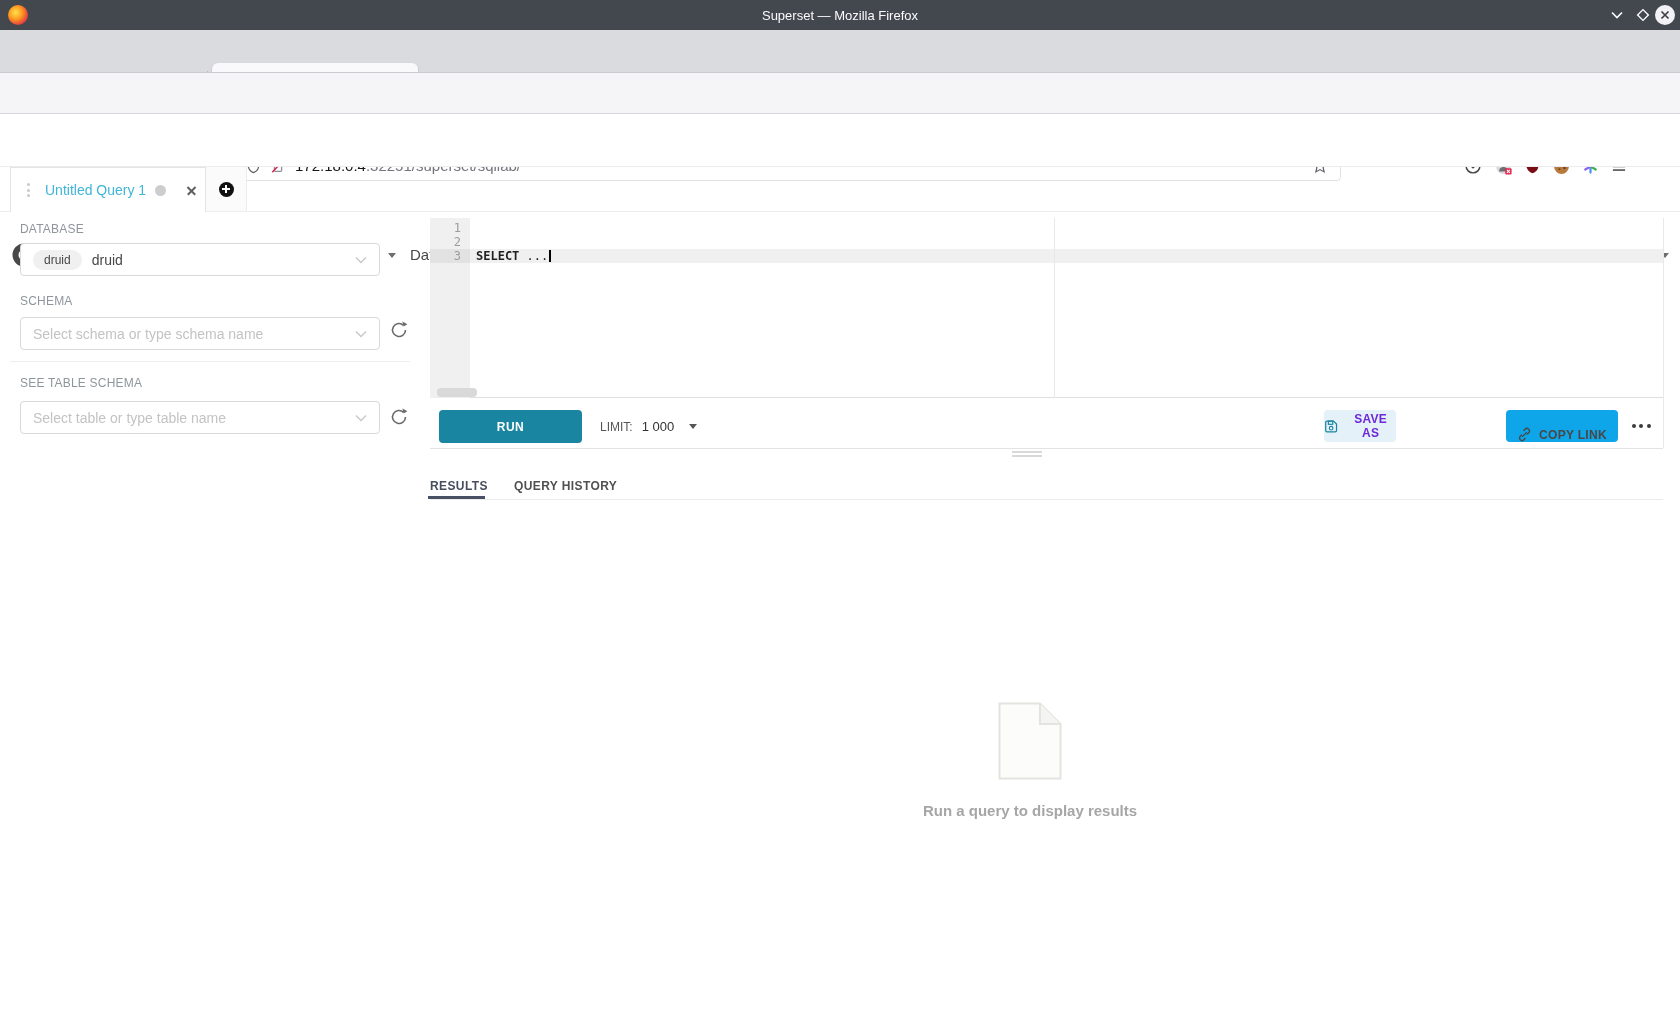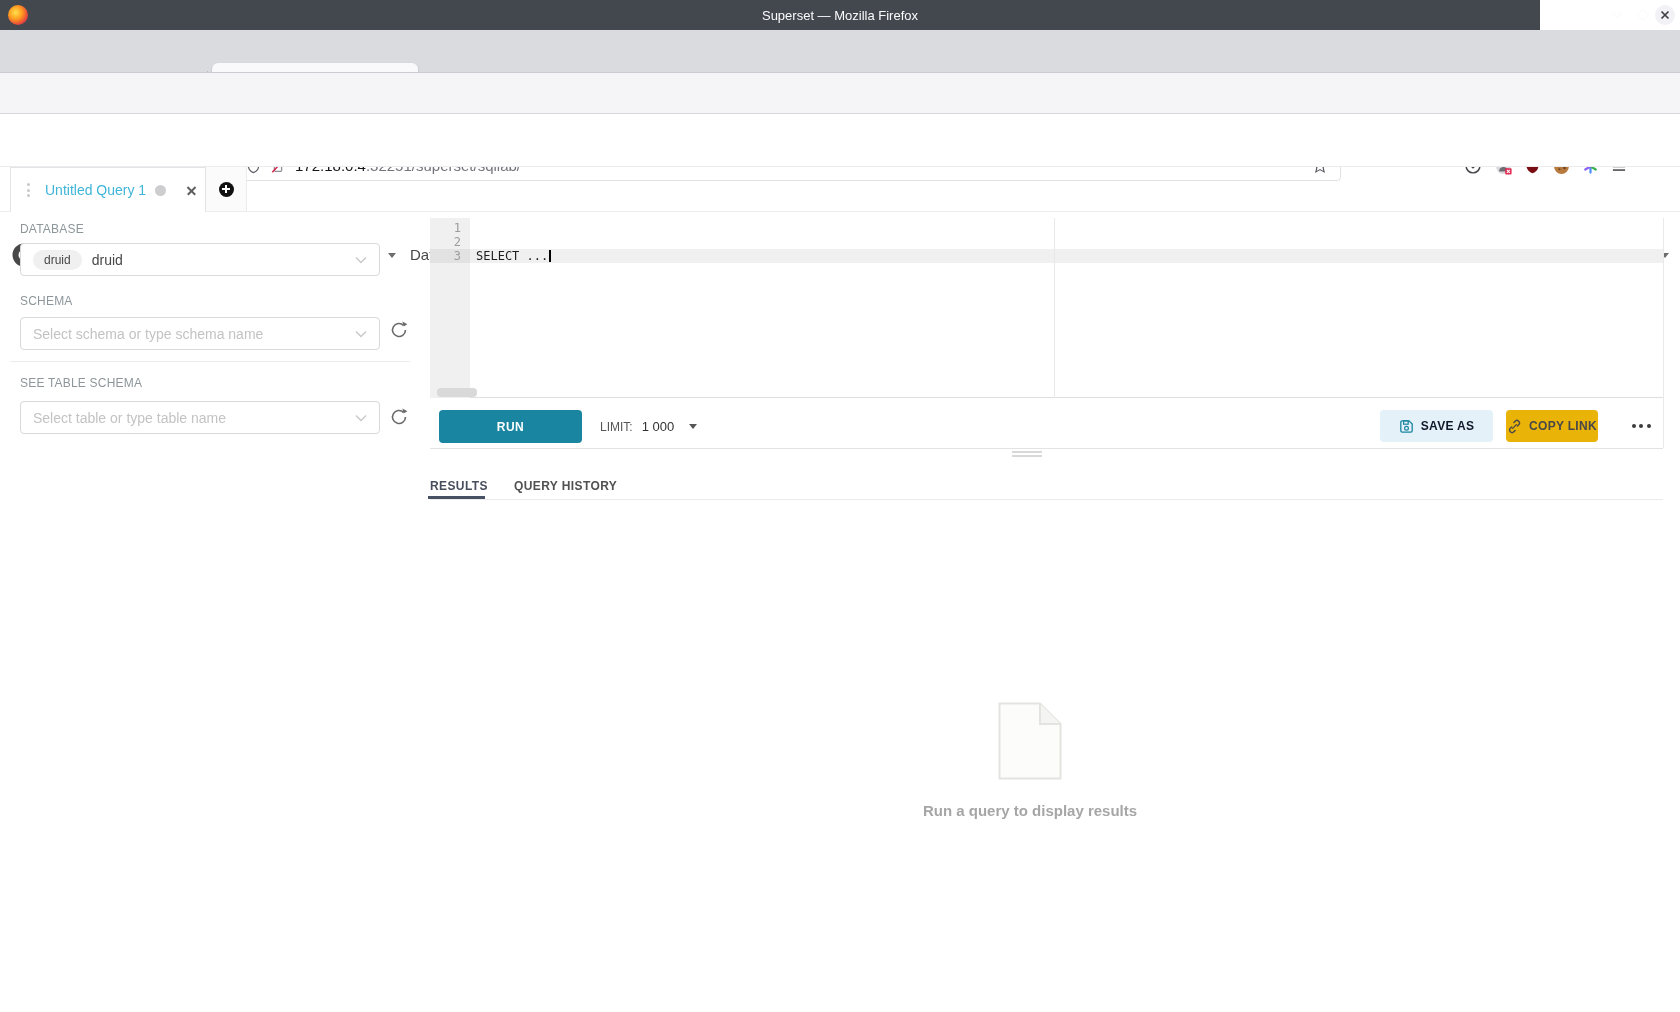--- a/index.html
+++ b/index.html
@@ -2,21 +2,21 @@
 <html><head>
 <meta charset="utf-8">
 <style>
   * { margin:0; padding:0; box-sizing:border-box; }
   html,body { width:1680px; height:1012px; overflow:hidden; }
   body { font-family:"Liberation Sans", sans-serif; background:#fff; position:relative; }
   .abs { position:absolute; }
   svg { display:block; }
 
   
-  #titlebar { left:0; top:0; width:1540px; height:30px; background:#43484e;text-decoration:underline; }
+  #titlebar { left:0; top:0; width:1680px; height:30px; background:#43484e;text-decoration:underline; }
   #ff-logo { left:8px; top:5px; width:20px; height:20px; border-radius:50%;
     background:radial-gradient(circle at 38% 38%, #ffe14d 0%, #ff9a1f 38%, #e8483c 68%, #a6217f 100%); }
   #win-title { left:0; top:0; width:1680px; height:30px; display:flex; align-items:center; justify-content:center;
     color:#fbfbfe; font-size:13px; }
   .winctl { top:0; height:30px; display:flex; align-items:center; }
 
   
   #tabstrip { left:0; top:30px; width:1680px; height:42px; background:#d9dbdf; }
   .btab { top:33px; height:36px; display:flex; align-items:center; gap:8px; padding:0 10px; }
   #btab1 { left:8px; width:197px; }
@@ -85,39 +85,39 @@
 
   
   #editor { left:430px; top:218px; width:1233px; height:180px; background:#fff; border-bottom:1px solid #dfdfe2;
     font-family:"DejaVu Sans Mono", monospace; font-size:12px; line-height:14px; }
   #gutter { position:absolute; left:0; top:0; width:40px; height:180px; background:#f0f0f1; }
   .gut-num { position:absolute; left:0; width:40px; height:14px; text-align:right; padding-right:9px; color:#9d9d9d; }
   #gut1 { top:3px; } #gut2 { top:17px; } #gut3 { top:31px; background:#e2e2e2; }
   #active-row { position:absolute; left:40px; top:31px; width:1193px; height:14px; background:#f0f0f0; }
   #ed-line1 { position:absolute; left:46px; top:3px; color:#93938c; font-style:italic; white-space:pre; }
   #ed-line3 { position:absolute; left:46px; top:31px; color:#1f1f1f; white-space:pre; }
-  #ed-line3 .kw { font-weight:400; }
+  #ed-line3 .kw { font-weight:700; }
   #ed-cursor { display:inline-block; width:1.5px; height:12px; background:#000; vertical-align:-2px; margin-left:1px; }
   #print-margin { position:absolute; left:624px; top:0; width:1px; height:180px; background:#e9e9e9; }
   #hthumb { position:absolute; left:7px; top:170px; width:40px; height:9px; background:#d9d9d9; border-radius:4px; }
   #editor-redge { left:1663px; top:218px; width:1px; height:230px; background:#e9e9eb; }
 
   
   #run-btn { left:439px; top:410px; width:143px; height:33px; background:#1985a0; border-radius:4px; border:none;
     color:#fff; font-size:12px; font-weight:700; letter-spacing:.5px; display:flex; align-items:center; justify-content:center;
     font-family:"Liberation Sans", sans-serif; }
   #limit-group { left:600px; top:410px; height:33px; display:flex; align-items:center; }
   #limit-label { font-size:12px; color:#565656; }
   #limit-value { font-size:13px; color:#333; margin-left:9px; }
   #limit-caret { margin-left:15px; border-left:4.5px solid transparent; border-right:4.5px solid transparent; border-top:5px solid #555;
     width:0; height:0; display:inline-block; }
   .tb-btn { top:410px; height:32px; border-radius:4px; display:flex; align-items:center; justify-content:center; gap:7px;
     font-size:12px; font-weight:700; letter-spacing:.3px; font-family:"Liberation Sans", sans-serif; border:none; }
-  #saveas-btn { left:1380px; width:113px; background:#e5f1f8; color:#0f172a; }
-  #copylink-btn { left:1506px; width:92px; background:#eab308; color:#484848; }
+  #saveas-btn { left:1324px; width:72px; background:#e5f1f8; color:#6d28d9; }
+  #copylink-btn { left:1506px; width:112px; background:#0ea5e9; color:#484848;align-items:flex-end; }
   #more-btn { left:1626px; top:410px; width:30px; height:32px; display:flex; align-items:center; justify-content:center; gap:3.5px;
     background:transparent; border:none; }
   #more-btn i { width:4px; height:4px; border-radius:50%; background:#3c3c3c; }
   #tb-divider { left:430px; top:448px; width:1233px; height:1px; background:#e3e3e5; }
   #drag-handle { left:1012px; top:451px; width:30px; }
   #drag-handle i { display:block; width:30px; height:2px; background:#d8d8d8; margin-bottom:2px; }
 
   
   .res-tab { top:479px; font-size:12px; font-weight:700; letter-spacing:.4px; color:#474e5e; white-space:nowrap; }
   #tab-results { left:430px; }

